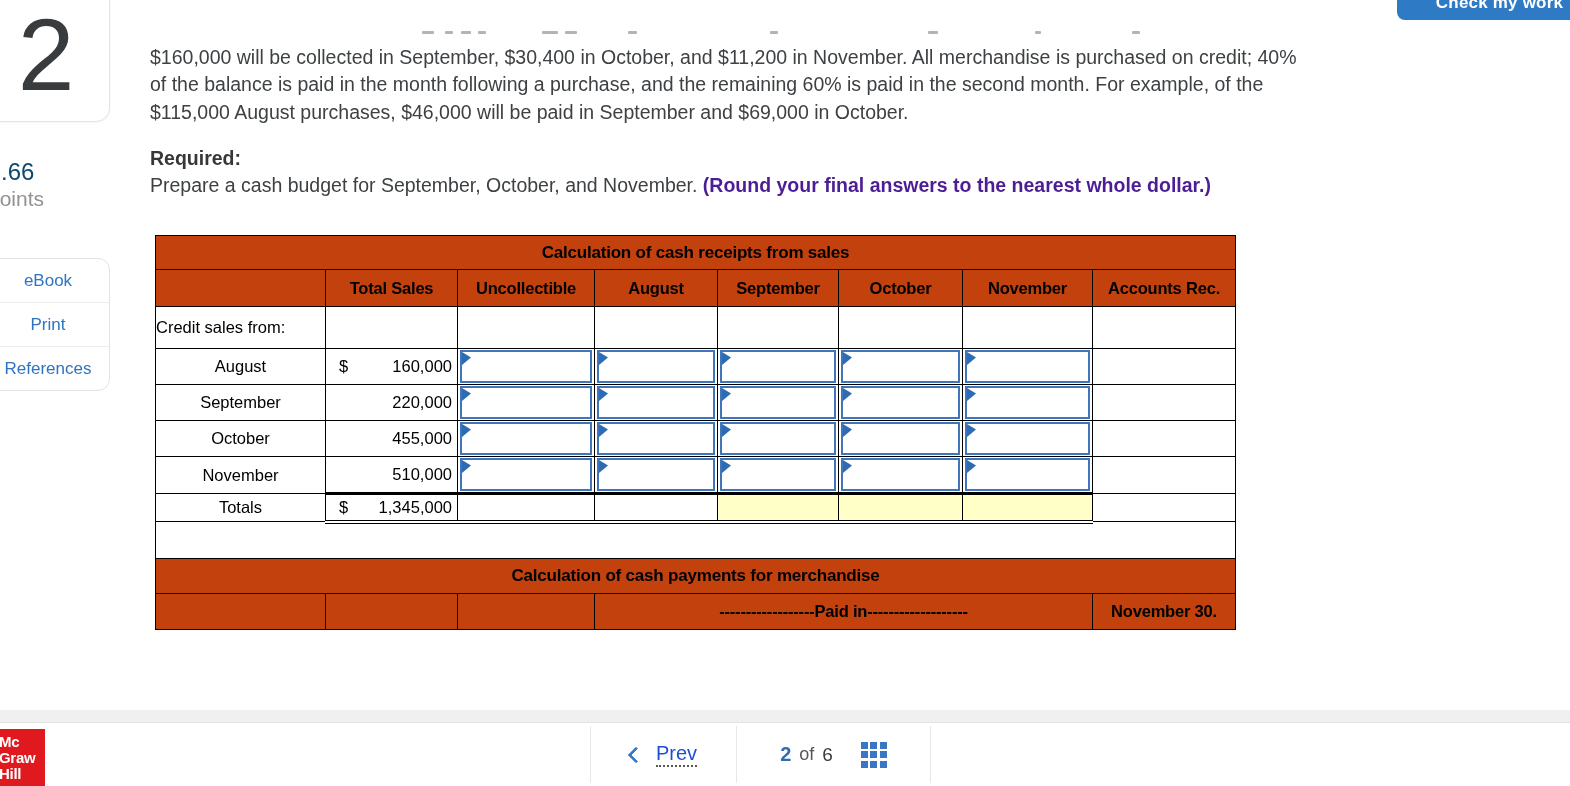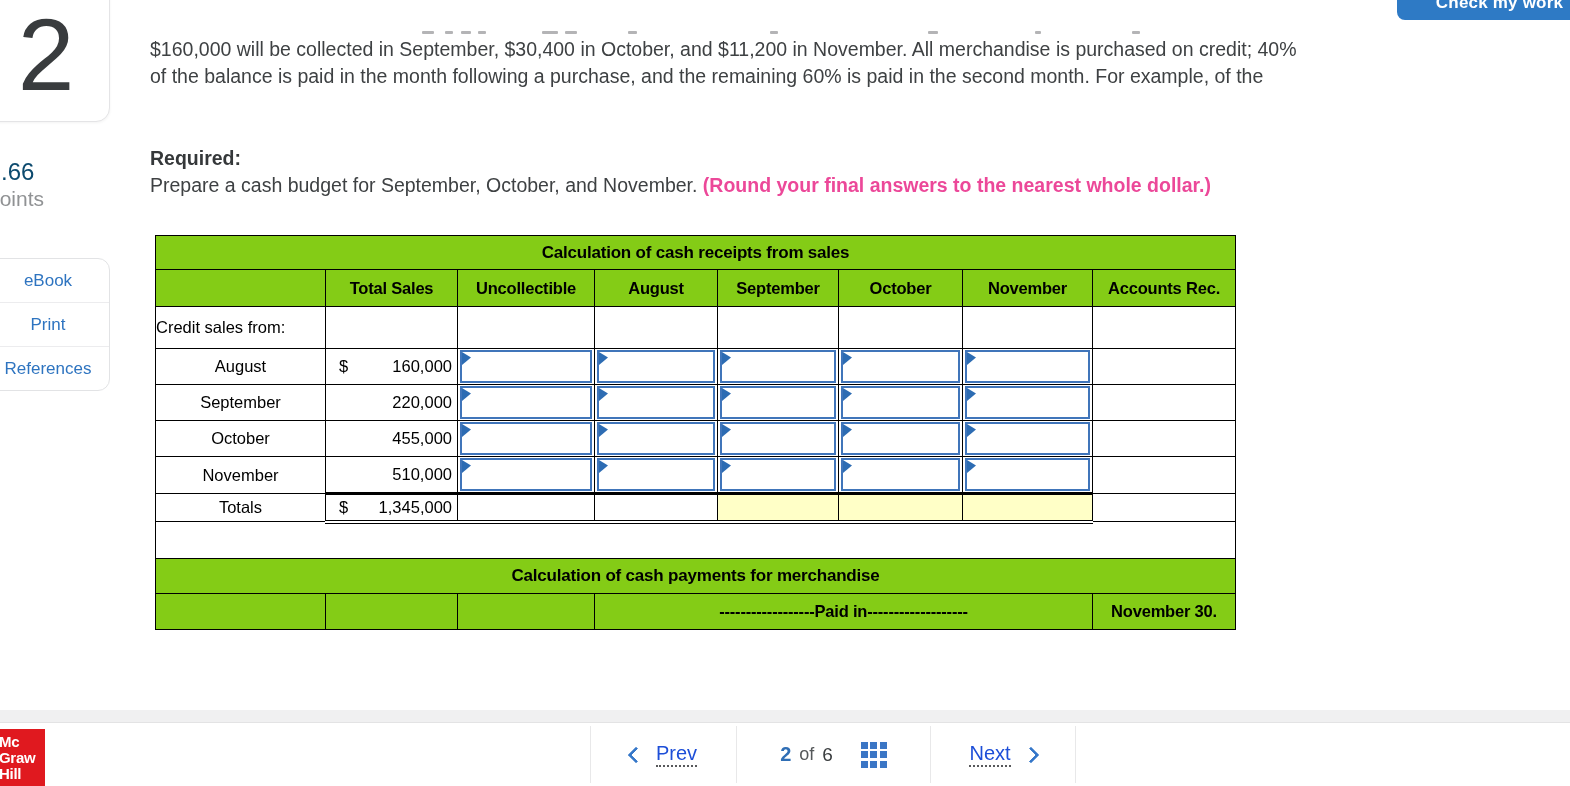--- a/index.html
+++ b/index.html
@@ -29,30 +29,30 @@
   .tools-card{position:absolute;left:-32px;top:258px;width:140px;background:#fff;
               border:1px solid #e2e3e5;border-radius:12px;overflow:hidden;}
   .tool-item{height:43px;display:flex;align-items:center;justify-content:center;
              color:#2e74c0;font-size:17px;cursor:pointer;padding-left:18px;}
   .tool-item + .tool-item{border-top:1px solid #ececee;}
 
   
   .frag{position:absolute;top:31px;height:3px;background:#b4b4b6;border-radius:1px;}
 
   
-  .prob{position:absolute;left:150px;top:36px;font-size:19.5px;line-height:27.3px;white-space:nowrap;color:#3e4143;}
+  .prob{position:absolute;left:150px;top:44px;font-size:19.5px;line-height:27.3px;white-space:nowrap;color:#3e4143;}
   .req{position:absolute;left:150px;top:147px;font-size:19.5px;font-weight:bold;color:#35383a;}
   .instr{position:absolute;left:150px;top:174px;font-size:19.5px;white-space:nowrap;color:#3e4143;}
-  .instr .red{color:#ec4899;font-weight:bold;margin-top:24px;}
+  .instr .red{color:#4c1d95;font-weight:bold;margin-top:24px;}
 
   
   table.sheet{position:absolute;left:155px;top:235px;width:1080px;border-collapse:collapse;
               table-layout:fixed;font-size:16.5px;color:#000;background:#fff;}
   table.sheet td{border:1px solid #000;padding:0;overflow:hidden;height:auto;vertical-align:middle;}
-  .hdr{background:#84cc16;font-weight:bold;text-align:center;letter-spacing:-0.2px;}
+  .hdr{background:#c2410c;font-weight:bold;text-align:center;letter-spacing:-0.2px;}
   .title-cell{font-size:17px;}
   .lbl{text-align:center;}
   .sec{text-align:left;padding-left:5px;}
   .money{display:flex;justify-content:space-between;align-items:center;padding:0 5px 0 13px;}
   .money .cur{min-width:10px;}
   .inbox{height:29px;margin:1px 2px;border:2px solid #4075ba;background:#fff;position:relative;cursor:text;}
   .inbox::before{content:"";position:absolute;left:0;top:0;width:9px;height:13px;background:#2d6cb3;
                  clip-path:polygon(0 0,100% 42%,0 100%);}
   .yellow{background:#ffffc7;}
   .thick-top{border-top:3px solid #000 !important;}
@@ -114,20 +114,21 @@
 
     <div class="tools-card">
       <div class="tool-item">eBook</div>
       <div class="tool-item">Print</div>
       <div class="tool-item">References</div>
     </div>
 
     <div class="prob">
       <div>$160,000 will be collected in September, $30,400 in October, and $11,200 in November. All merchandise is purchased on credit; 40%</div>
       <div>of the balance is paid in the month following a purchase, and the remaining 60% is paid in the second month. For example, of the</div>
+      <div>$115,000 August purchases, $46,000 will be paid in September and $69,000 in October.</div>
     </div>
     <div class="req">Required:</div>
     <div class="instr">
       <span>Prepare a cash budget for September, October, and November. </span><span class="red">(Round your final answers to the nearest whole dollar.)</span>
     </div>
 
     <table class="sheet">
       <colgroup>
         <col style="width:170px">
           <col style="width:132px">
@@ -320,20 +321,16 @@
             <i></i>
             <i></i>
             <i></i>
             <i></i>
             <i></i>
             <i></i>
             <i></i>
             <i></i>
         </span>
       </div>
-      <div class="pseg seg-next">
-        <span class="nav-link">Next</span>
-        <span class="chev right"></span>
-      </div>
     </div>
   </div>
 
 </div>
 
 </body></html>

